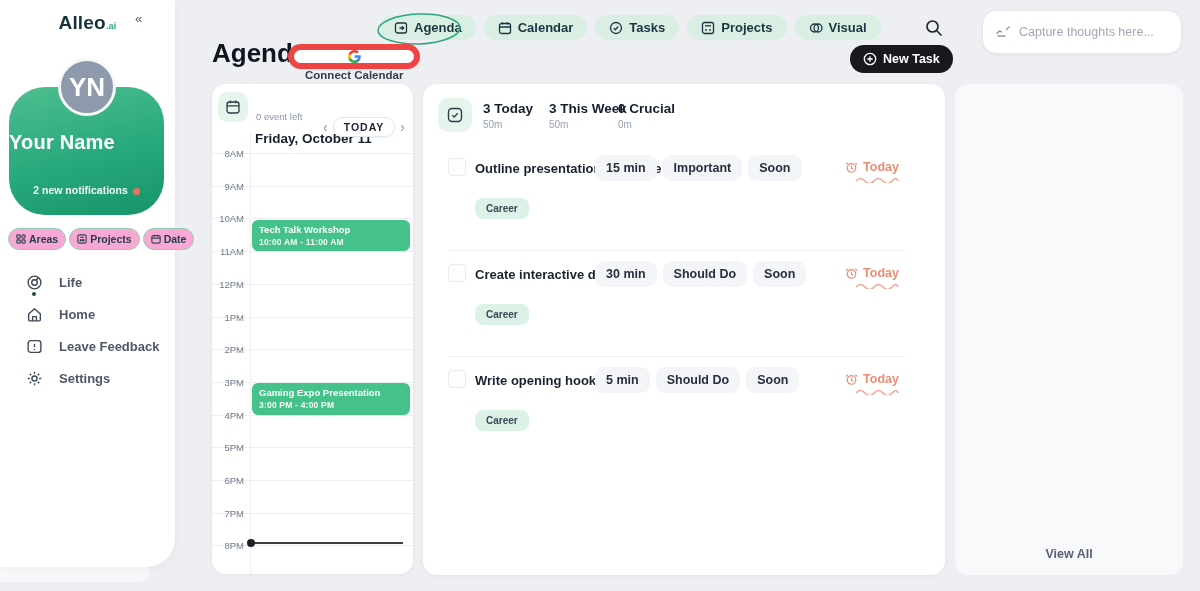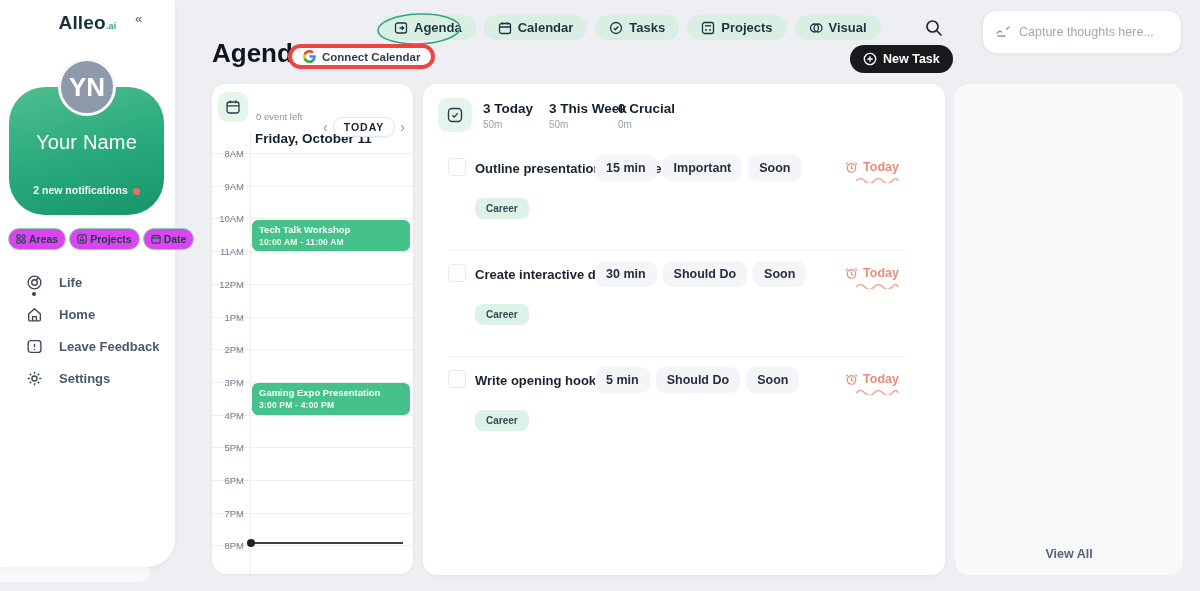--- a/index.html
+++ b/index.html
@@ -31,30 +31,30 @@
     position:absolute; left:58px; top:58px; width:58px; height:58px; border-radius:50%;
     background:#8e9aab; color:#fff; display:flex; align-items:center; justify-content:center;
     font-size:26px; font-weight:700; z-index:3; border:3px solid #f6f8f9;
   }
   .user-card {
     position:absolute; left:9px; top:87px; width:155px; height:128px;
     border-radius:36px;
     background:linear-gradient(165deg,#4fbe90 0%,#27a97b 55%,#17946a 100%);
     z-index:2;
   }
-  .user-name { position:absolute; left:0; top:44px; width:100%; text-align:center;
-               color:#fff; font-size:20px; font-weight:400; letter-spacing:.2px; }
+  .user-name { position:absolute; left:0; top:44px; width:100%; 
+               color:#fff; font-size:20px; font-weight:700; letter-spacing:.2px; }
   .user-notif { position:absolute; left:0; top:97px; width:100%; text-align:center;
                 color:#f2fbf6; font-size:10.5px; font-weight:600; }
   .notif-dot { display:inline-block; width:7px; height:7px; border-radius:50%;
                background:#f26d5f; margin-left:5px; vertical-align:middle; }
   .filter-row { position:absolute; left:8px; top:228px; display:flex; gap:3px; }
   .filter-pill {
     display:flex; align-items:center; gap:3px;
-    border:1px solid #8fd0b4; border-radius:13px; background:#d946ef;
+    border:1px solid #8fd0b4; border-radius:13px; background:#f9a8d4;
     padding:4px 7px; font-size:10.5px; font-weight:600; color:#22404c; cursor:pointer;
     white-space:nowrap;
   }
   .menu { position:absolute; left:26px; top:266px; }
   .menu-item { display:flex; align-items:center; gap:16px; height:32px; cursor:pointer; position:relative; }
   .menu-item .mi-icon { width:17px; height:17px; color:#3d4857; }
   .menu-item .mi-label { font-size:13px; font-weight:600; color:#4d5868; }
   .active-dot { position:absolute; left:6px; top:26px; width:4px; height:4px; border-radius:50%; background:#1d4f46; }
 
   
@@ -75,23 +75,23 @@
     box-shadow:0 1px 3px rgba(25,40,60,.05); z-index:2;
   }
   .capture input { border:none; outline:none; width:150px; font-size:12.5px;
                    font-family:"Liberation Sans",sans-serif; color:#3a4455; background:transparent; }
   .capture input::placeholder { color:#a0a8b8; }
 
   .page-title { position:absolute; left:212px; top:38px; font-size:26px; font-weight:800; color:#10151f; z-index:2; }
   .connect-btn {
     position:absolute; left:288px; top:44px; height:25px;
     display:flex; align-items:center; gap:6px; background:#fff;
-    border:4px solid #ef4444; border-radius:14px; padding:0 11px;
+    border:6px solid #ef4444; border-radius:14px; padding:0 11px;
     font-size:11.5px; font-weight:600; color:#333d4d; cursor:pointer;
-    box-shadow:0 1px 2px rgba(25,40,60,.05); z-index:2;
+    box-shadow:0 1px 2px rgba(25,40,60,.05); z-index:2;flex-direction:column;
   }
   .newtask-btn {
     position:absolute; left:850px; top:45px; height:28px;
     display:flex; align-items:center; gap:6px;
     background:#17191d; color:#fff; border-radius:16px; padding:0 13px;
     font-size:12.5px; font-weight:700; cursor:pointer; z-index:2;justify-content:center;
   }
 
   
   .cal-panel {

